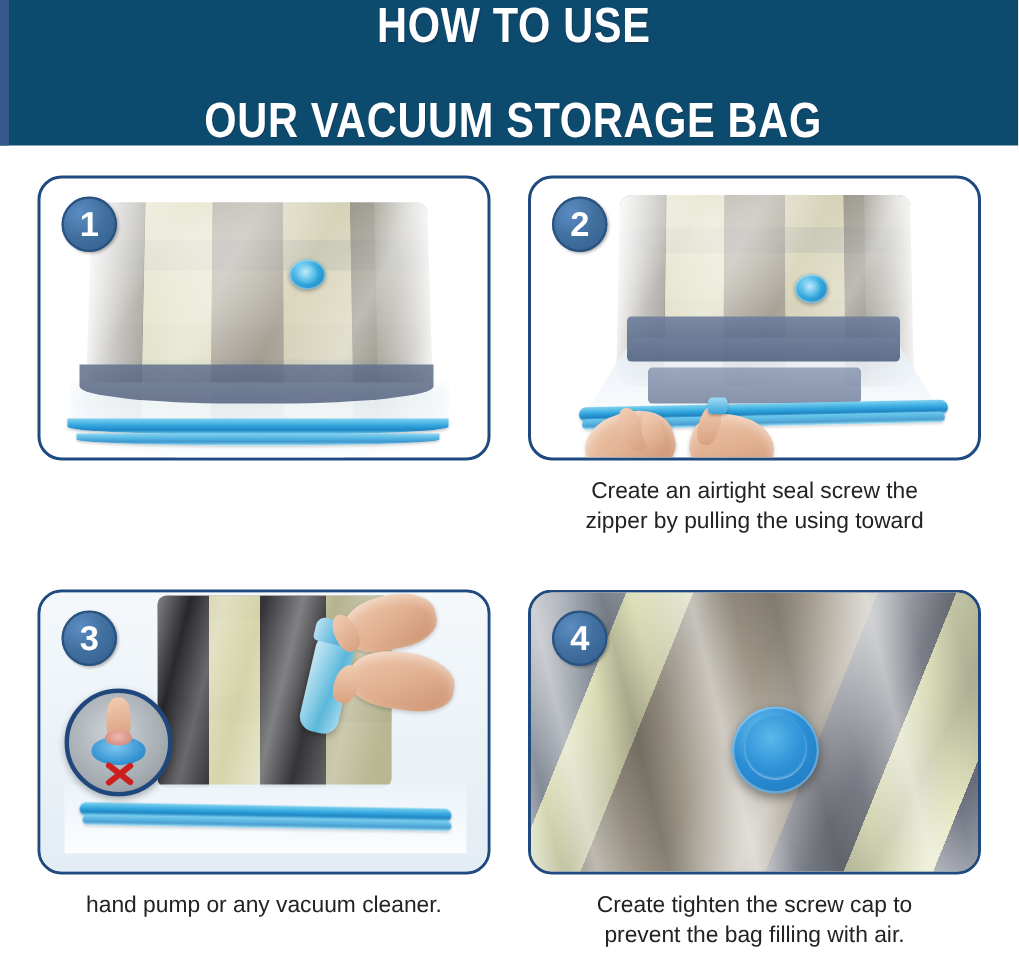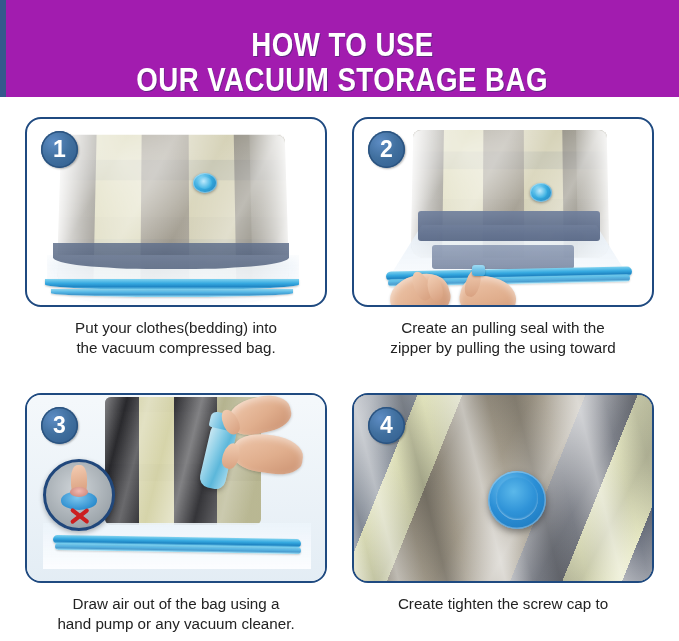--- a/index.html
+++ b/index.html
@@ -20,27 +20,27 @@
     overflow: hidden;
   }
 
   
   .header-banner {
     position: absolute;
     left: 0;
     top: 0;
     width: 679px;
     height: 97px;
-    background: #a21caf;
+    background: #0c4a6e;
     box-sizing: border-box;
     border-left: 6px solid #35598c;
     display: flex;
     flex-direction: column;
     align-items: center;
-    justify-content: flex-end;
+    justify-content: space-between;
   }
   .header-line {
     color: #ffffff;
     font-family: "Liberation Sans Narrow", "Liberation Sans", sans-serif;
     font-weight: bold;
     letter-spacing: 0.5px;
     line-height: 1.04;
     text-align: center;
     transform: scaleX(0.84);
     transform-origin: center center;
@@ -363,24 +363,20 @@
           <div style="position:absolute; left:26px; top:124px; width:236px; height:26px; background:linear-gradient(to bottom, rgba(96,112,140,0.92), rgba(70,86,116,0.85)); border-radius:0 0 44% 44%; opacity:0.92;"></div>
 
           <div class="zipper" style="left:18px; top:160px; width:254px; border-radius:0 0 50% 50%; height:11px;"></div>
           <div class="zipper" style="left:24px; top:170px; width:242px; border-radius:0 0 50% 50%; height:8px; opacity:0.85;"></div>
 
           <div class="valve" style="left:166px; top:54px; width:24px; height:20px;">
             <div class="valve-inner"></div>
           </div>
         </div>
       </div>
-      <div class="caption">
-        <div>Put your clothes(bedding) into</div>
-        <div>the vacuum compressed bag.</div>
-      </div>
     </div>
 
     <div class="step step-col-right step-row-top">
       <div class="panel">
         <div class="badge">2</div>
         <div class="scene">
           <div class="bag" style="left:58px; top:10px; width:196px; height:128px; transform:perspective(320px) rotateX(4deg);">
             <div class="bag-fabric">
               <div class="plaid"></div>
               <div class="bag-sheen"></div>
@@ -404,21 +400,21 @@
           <div class="hand" style="left:36px; top:156px; width:60px; height:44px; transform:rotate(-16deg);"></div>
           <div class="finger" style="left:60px; top:152px; width:15px; height:30px; transform:rotate(-22deg);"></div>
           <div class="finger" style="left:74px; top:156px; width:14px; height:26px; transform:rotate(-14deg);"></div>
 
           <div class="hand" style="left:106px; top:158px; width:56px; height:42px; transform:rotate(14deg);"></div>
           <div class="finger" style="left:112px; top:150px; width:14px; height:28px; transform:rotate(16deg);"></div>
           <div style="position:absolute; left:118px; top:146px; width:13px; height:11px; border-radius:3px; background:linear-gradient(to bottom,#9fdcf4,#3aa3d8); box-shadow:0 1px 2px rgba(0,0,0,0.3);"></div>
         </div>
       </div>
       <div class="caption">
-        <div>Create an pulling seal with the</div>
+        <div>Create an airtight seal screw the</div>
         <div>zipper by pulling the using toward</div>
       </div>
     </div>
 
     <div class="step step-col-left step-row-bottom">
       <div class="panel">
         <div class="badge">3</div>
         <div class="scene">
 
           <div class="film-flat" style="left:0; top:0; right:0; bottom:0;"></div>
@@ -444,35 +440,35 @@
             <div class="inset-valve"></div>
             <div class="inset-valve-hole"></div>
             <div class="cross">
                 <span></span>
                 <span></span>
               </div>
           </div>
         </div>
       </div>
       <div class="caption">
-        <div>Draw air out of the bag using a</div>
         <div>hand pump or any vacuum cleaner.</div>
       </div>
     </div>
 
     <div class="step step-col-right step-row-bottom">
       <div class="panel">
         <div class="scene">
           <div class="flat-bag"></div>
           <div class="flat-wrinkles"></div>
           <div class="screw-cap">
             <div class="screw-cap-top"></div>
           </div>
         </div>
         <div class="badge">4</div>
       </div>
       <div class="caption">
         <div>Create tighten the screw cap to</div>
+        <div>prevent the bag filling with air.</div>
       </div>
     </div>
 
   </div>
 </div>
 
 </body></html>

